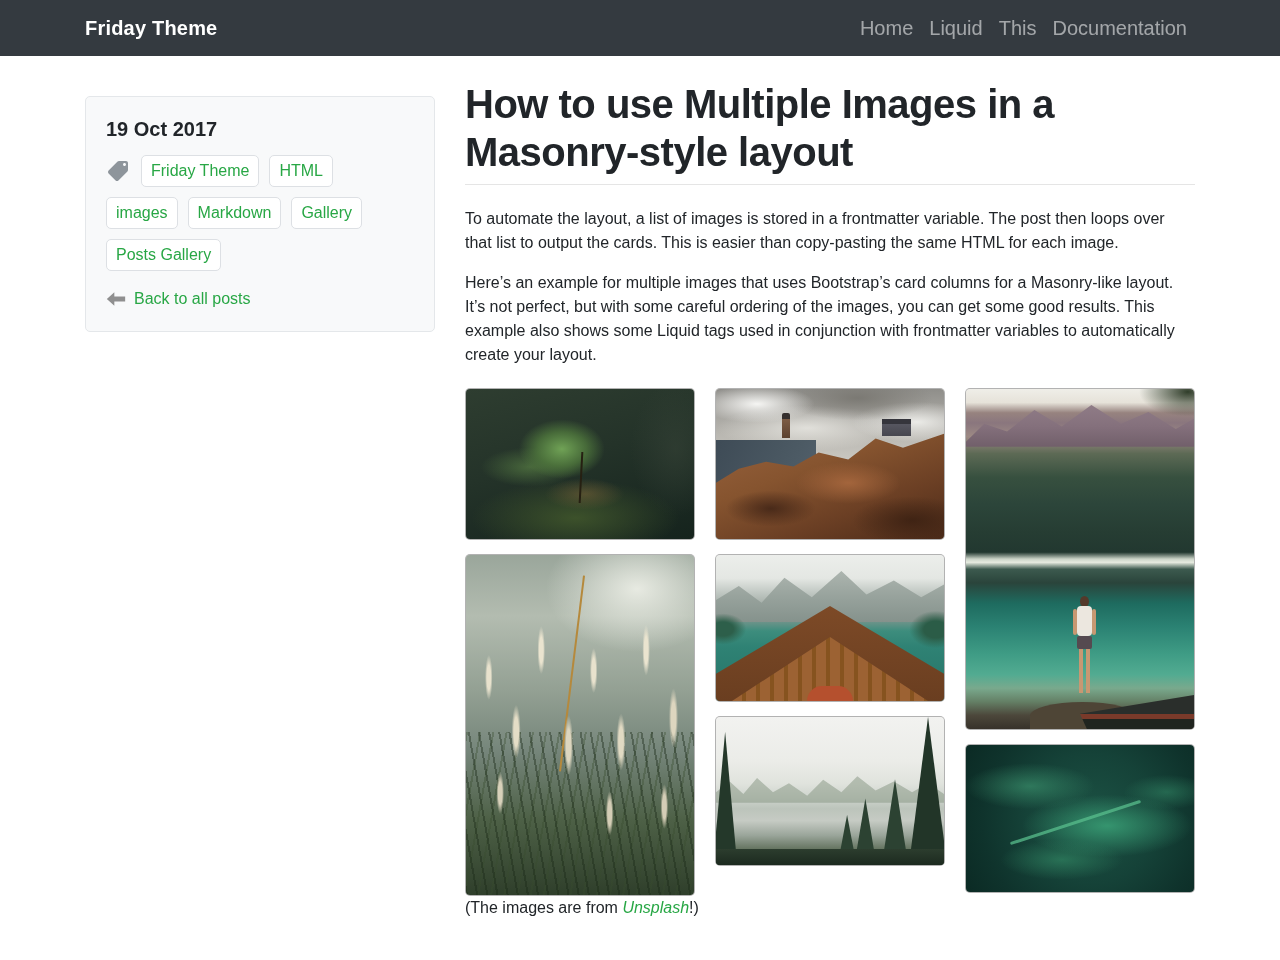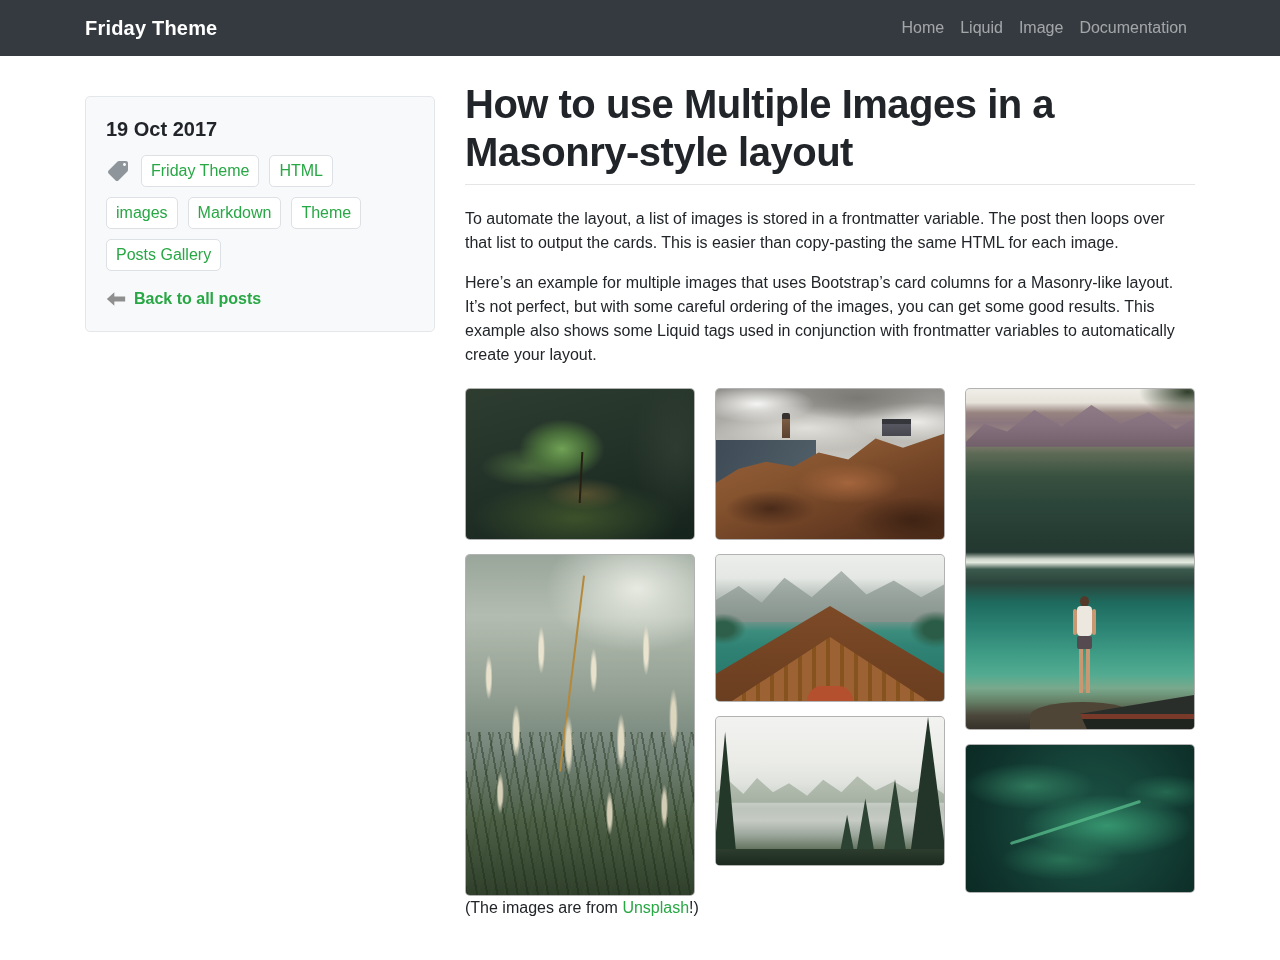--- a/index.html
+++ b/index.html
@@ -11,40 +11,40 @@
   a { text-decoration: none; cursor: pointer; }
 
   
   .navbar { height: 56px; background: #343a40; }
   .nav-inner {
     width: 1140px; margin: 0 auto; padding: 0 15px; height: 100%;
     display: flex; align-items: center; justify-content: space-between;
   }
   .brand { color: #fff; font-size: 20px; font-weight: 700; letter-spacing: .2px; }
   .nav-links { display: flex; }
-  .nav-links a { color: rgba(255,255,255,.55); font-size: 16px; padding: 8px; }
+  .nav-links a { color: rgba(255,255,255,.55); font-size: 20px; padding: 8px; }
 
   
   .page { width: 1140px; margin: 0 auto; padding-top: 24px; display: flex; align-items: flex-start; }
   .sidebar-col { width: 380px; padding: 16px 15px; flex: none; }
   .main-col { width: 760px; padding: 0 15px; flex: none; }
 
   
   .side-card {
     background: #f8f9fa; border: 1px solid #e4e7ea; border-radius: 5px; padding: 20px;
   }
   .side-date { font-size: 20px; font-weight: 700; line-height: 24px; margin-bottom: 14px; }
   .tags-wrap { display: flex; flex-wrap: wrap; align-items: center; gap: 10px; }
   .tag-icon { width: 24px; height: 24px; margin-right: 1px; display: inline-flex; }
   .tag-icon svg { transform: scaleX(-1); }
   .tag-pill {
     display: inline-block; background: #fff; border: 1px solid #dde0e4; border-radius: 5px;
     padding: 3px 9px; color: #28a745; font-size: 16px; line-height: 24px;
   }
-  .back-row { margin-top: 16px; display: flex; align-items: center; gap: 8px; font-weight: bold; }
+  .back-row { margin-top: 16px; display: flex; align-items: center; gap: 8px; }
   .back-ic { display: inline-flex; }
   .back-link { color: #28a745; font-size: 16px; line-height: 24px; }
 
   
   .article-title {
     font-size: 40px; line-height: 48px; font-weight: 600; letter-spacing: -0.5px;
     margin: 0 0 8px 0;
   }
   .title-rule { border: 0; border-top: 1px solid rgba(0,0,0,.1); margin: 0 0 22px 0; }
   .main-col p { margin: 0 0 16px 0; line-height: 24px; }
@@ -54,21 +54,21 @@
   .g-col { width: 230px; flex: none; display: flex; flex-direction: column; gap: 14px; }
   .photo-card {
     width: 230px; border: 1px solid rgba(0,0,0,.125); border-radius: 5px;
     overflow: hidden; position: relative; background: #ccc;
   }
   .h152 { height: 152px; } .h148 { height: 148px; } .h150 { height: 150px; }
   .h342 { height: 342px; } .h149 { height: 149px; }
   .art { position: absolute; inset: 0; }
   .art div { position: absolute; }
   .gallery-footer { margin-top: 16px; }
-  .green-link { color: #28a745; }
+  .green-link { color: #28a745; font-style: italic; }
 
   
   .ph-sapling { background:
     radial-gradient(ellipse 55px 38px at 42% 40%, rgba(116,168,88,.95) 0%, rgba(82,124,62,.75) 45%, rgba(40,70,45,0) 78%),
     radial-gradient(ellipse 70px 28px at 28% 52%, rgba(96,138,72,.6), rgba(40,70,45,0) 70%),
     radial-gradient(ellipse 55px 22px at 52% 70%, rgba(122,98,56,.55), rgba(40,60,40,0) 72%),
     radial-gradient(ellipse 130px 48px at 48% 86%, rgba(66,88,44,.85), rgba(30,45,30,0) 80%),
     radial-gradient(ellipse 60px 90px at 92% 40%, rgba(58,70,58,.5), rgba(20,30,24,0) 75%),
     linear-gradient(165deg, #2e3d30 0%, #243329 45%, #15231d 100%); }
   .sp-stem { left: 50%; top: 42%; width: 2px; height: 34%; background: #262012; transform: rotate(3deg); }
@@ -192,42 +192,42 @@
 </style>
 </head>
 <body>
 
 <nav class="navbar">
   <div class="nav-inner">
     <a class="brand">Friday Theme</a>
     <div class="nav-links">
       <a>Home</a>
       <a>Liquid</a>
-      <a>Image</a>
+      <a>This</a>
       <a>Documentation</a>
     </div>
   </div>
 </nav>
 
 <div class="page">
 
   <aside class="sidebar-col">
     <div class="side-card">
       <div class="side-date">19 Oct 2017</div>
       <div class="tags-wrap">
         <span class="tag-icon">
           <svg width="24" height="24" viewBox="0 0 24 24">
               <path fill="#8e959b" d="M21.41 11.58l-9-9C12.05 2.22 11.55 2 11 2H4c-1.1 0-2 .9-2 2v7c0 .55.22 1.05.59 1.42l9 9c.36.36.86.58 1.41.58.55 0 1.05-.22 1.41-.59l7-7c.37-.36.59-.86.59-1.41 0-.55-.23-1.06-.59-1.42zM5.5 7C4.67 7 4 6.33 4 5.5S4.67 4 5.5 4 7 4.67 7 5.5 6.33 7 5.5 7z"></path>
             </svg>
         </span>
         <a class="tag-pill">Friday Theme</a>
         <a class="tag-pill">HTML</a>
         <a class="tag-pill">images</a>
         <a class="tag-pill">Markdown</a>
-        <a class="tag-pill">Theme</a>
+        <a class="tag-pill">Gallery</a>
         <a class="tag-pill">Posts Gallery</a>
       </div>
       <div class="back-row">
         <span class="back-ic">
           <svg width="20" height="16" viewBox="0 0 24 18">
               <path fill="#8f8f8f" d="M10 1 L1 9 L10 17 V12 H23 V6 H10 Z"></path>
             </svg>
         </span>
         <a class="back-link">Back to all posts</a>
       </div>

